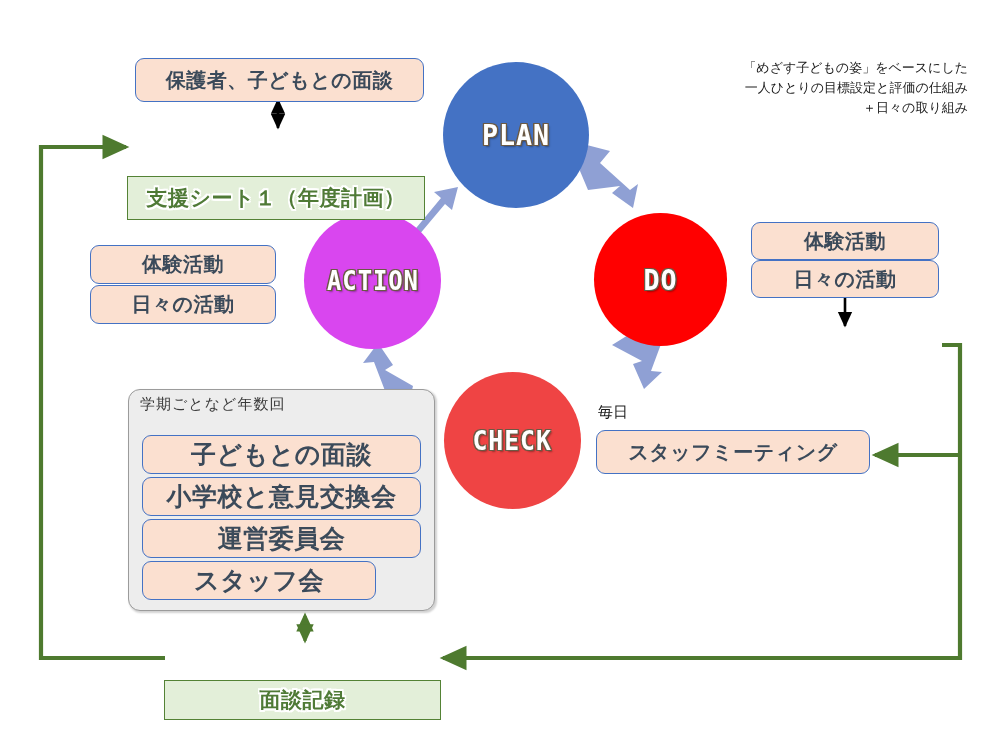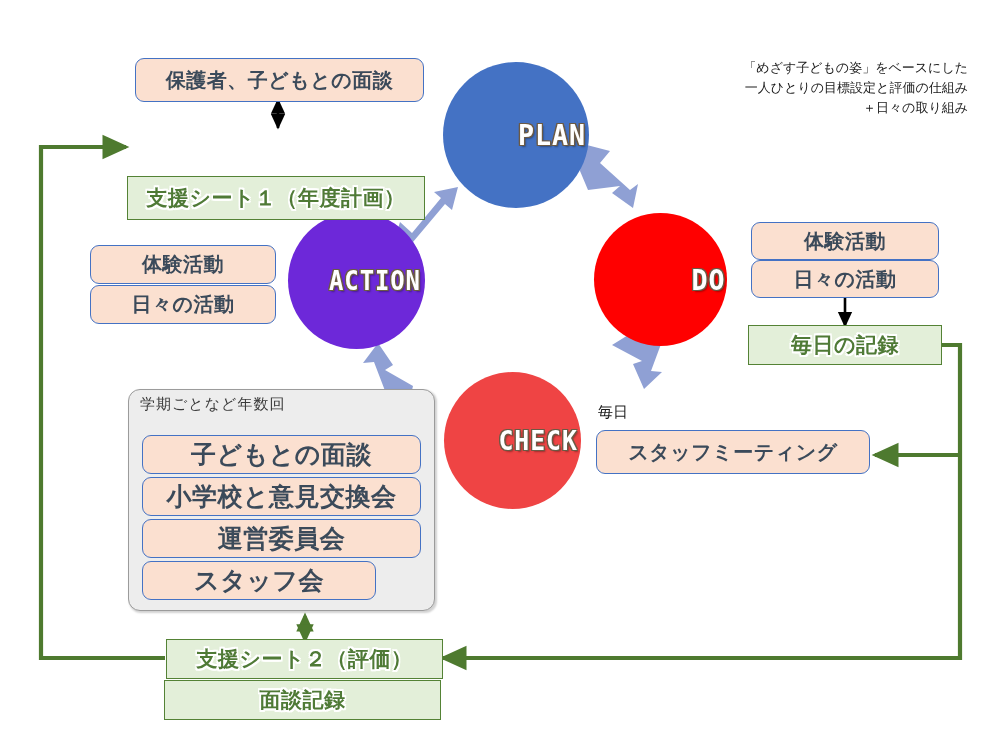--- a/index.html
+++ b/index.html
@@ -40,21 +40,21 @@
     box-shadow:1.5px 1.5px 2px rgba(0,0,0,.18);
   }
   .grouplabel{
     position:absolute;font-size:15px;color:#3A3A3A;font-weight:normal;
     letter-spacing:1px;white-space:nowrap;
   }
 
   
   .circle{
     position:absolute;border-radius:50%;display:flex;
-    align-items:center;justify-content:flex-end;
+    align-items:center;justify-content:center;
   }
   .circle span{
     font-family:"DejaVu Sans Mono","Liberation Mono",monospace;
     font-weight:bold;color:#ffffff;font-size:30px;letter-spacing:1px;
     text-shadow:
       -1.4px -1.4px 0 #6b5a45, 1.4px -1.4px 0 #6b5a45,
       -1.4px  1.4px 0 #6b5a45, 1.4px  1.4px 0 #6b5a45,
       2px 2px 2px rgba(0,0,0,.35);
     transform:scaleX(.92);
   }
@@ -130,42 +130,40 @@
 
   <div class="circle plan" style="left:443px;top:62px;width:146px;height:146px;background:#4472C4;">
     <span>PLAN</span>
   </div>
   <div class="circle do" style="left:594px;top:213px;width:133px;height:133px;background:#FF0000;">
     <span>DO</span>
   </div>
   <div class="circle check" style="left:444px;top:372px;width:137px;height:137px;background:#ef4444;">
     <span>CHECK</span>
   </div>
-  <div class="circle action" style="left:288px;top:212px;width:137px;height:137px;background:#6d28d9;">
+  <div class="circle action" style="left:304px;top:212px;width:137px;height:137px;background:#d946ef;">
     <span>ACTION</span>
   </div>
 
   <div class="box peach" style="left:135px;top:58px;width:289px;height:44px;">保護者、子どもとの面談</div>
 
   <div class="box green" style="left:127px;top:128px;width:298px;height:44px;margin-top:48px;">支援シート１（年度計画）</div>
 
   <div class="box peach" style="left:90px;top:245px;width:186px;height:39px;">体験活動</div>
   <div class="box peach" style="left:90px;top:285px;width:186px;height:39px;">日々の活動</div>
 
   <div class="box peach" style="left:751px;top:222px;width:188px;height:38px;">体験活動</div>
   <div class="box peach" style="left:751px;top:260px;width:188px;height:38px;">日々の活動</div>
-  <div class="box green" style="left:748px;top:325px;width:194px;height:40px;">毎日の記録</div>
 
   <div class="groupframe" style="left:128px;top:389px;width:307px;height:222px;"></div>
   <div class="grouplabel" style="left:140px;top:395px;">学期ごとなど年数回</div>
 
   <div class="box peach small" style="left:142px;top:435px;width:279px;height:39px;">子どもとの面談</div>
   <div class="box peach small" style="left:142px;top:477px;width:279px;height:39px;">小学校と意見交換会</div>
   <div class="box peach small" style="left:142px;top:519px;width:279px;height:39px;">運営委員会</div>
   <div class="box peach small" style="left:142px;top:561px;width:234px;height:39px;">スタッフ会</div>
 
   <div class="minilabel" style="left:598px;top:403px;">毎日</div>
   <div class="box peach" style="left:596px;top:430px;width:274px;height:44px;">スタッフミーティング</div>
 
-  <div class="box green" style="left:166px;top:639px;width:277px;height:40px;">支援シート２（評価）</div>
   <div class="box green" style="left:164px;top:680px;width:277px;height:40px;">面談記録</div>
 
 </div>
 
 </body></html>

